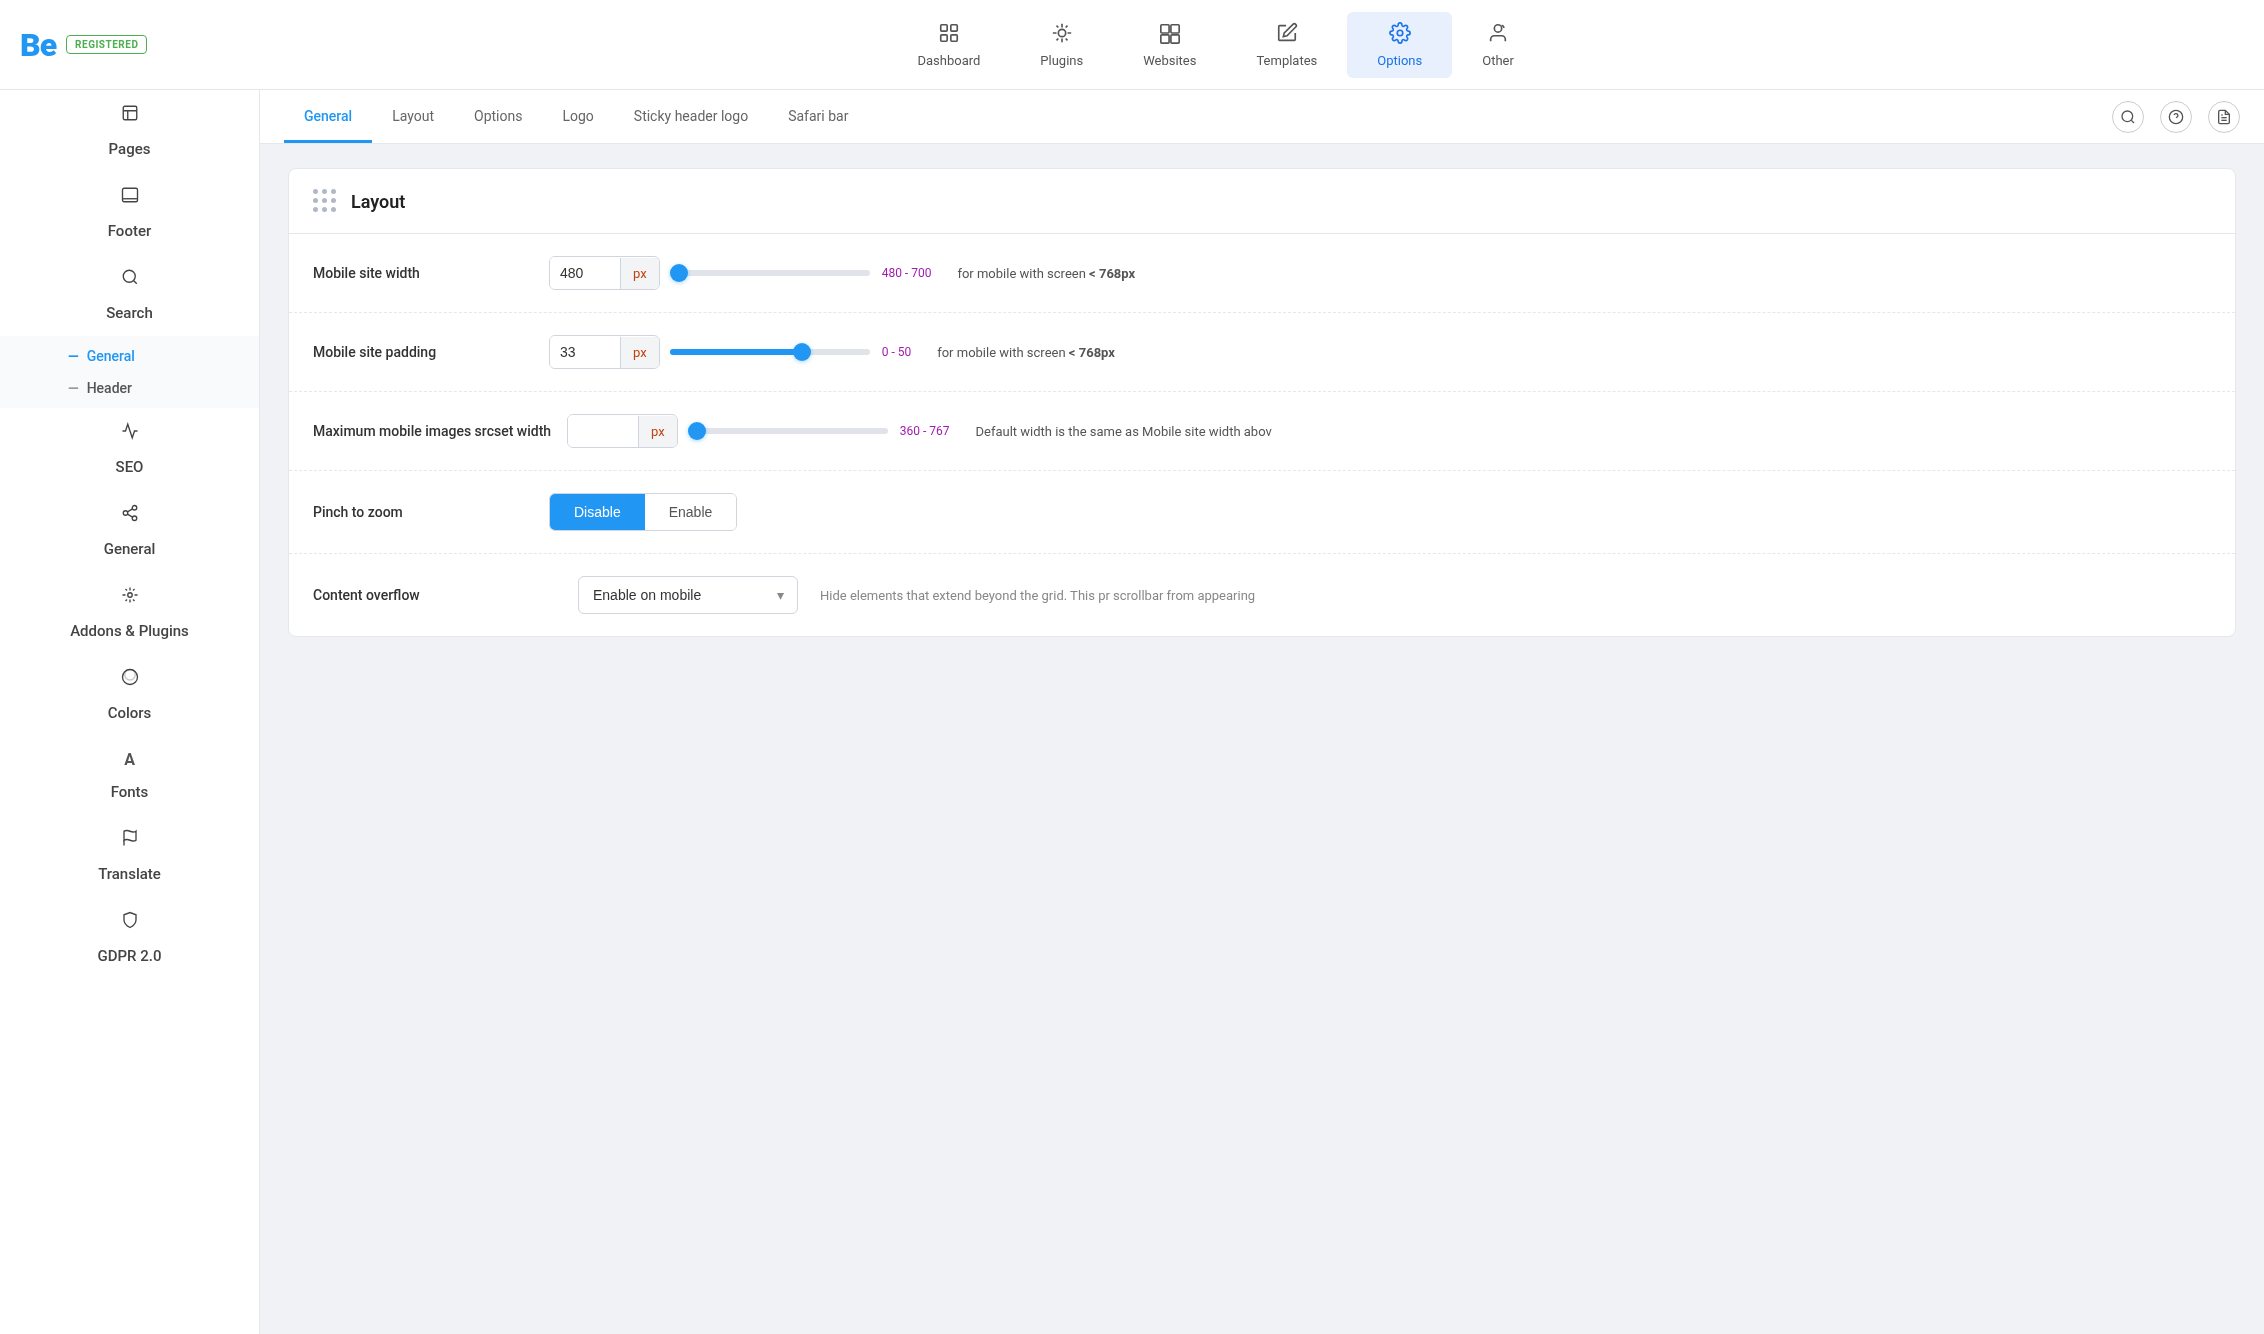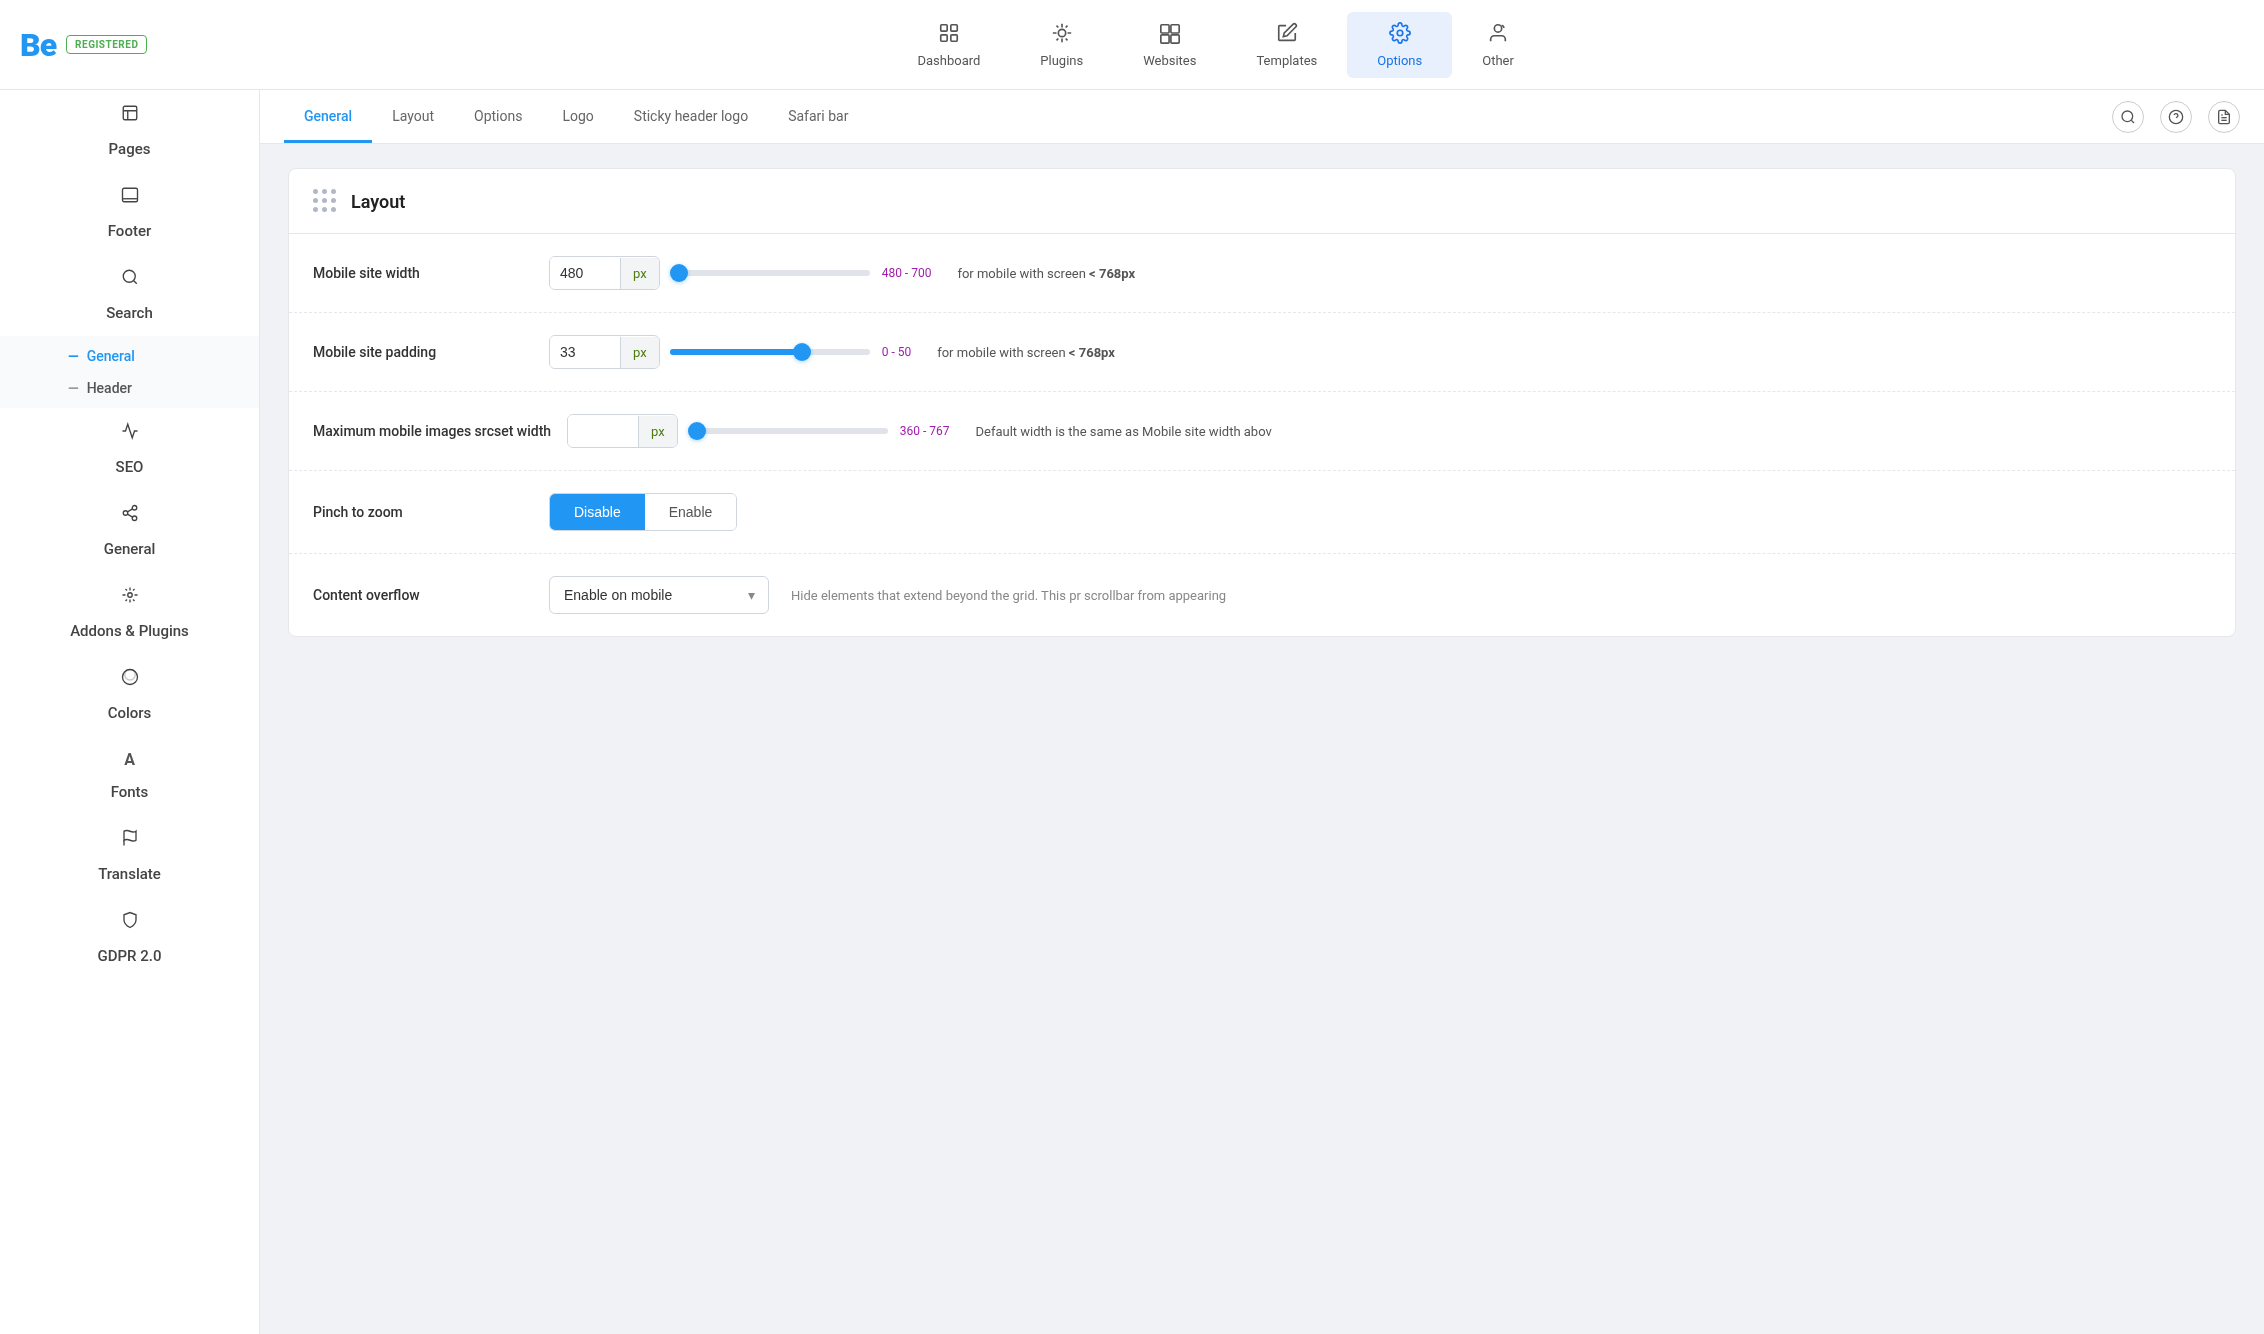--- a/index.html
+++ b/index.html
@@ -240,21 +240,21 @@
       padding: 8px 10px;
       border: none;
       outline: none;
       font-size: 14px;
       color: #333;
     }
     .input-px .px-label {
       background: #f3f4f6;
       padding: 8px 12px;
       font-size: 13px;
-      color: #4d7c0f;
+      color: #c2410c;
       border-left: 1.5px solid #d0d5dd;
     }
 
     
     .slider-wrapper {
       display: flex;
       align-items: center;
       gap: 12px;
     }
     .slider-track {
@@ -314,20 +314,21 @@
     }
     .toggle-btn.active {
       background: #2196f3;
       color: #fff;
     }
 
     
     .select-wrapper {
       position: relative;
       display: inline-block;
+      margin-left: 29px;
     }
     .select-wrapper select {
       appearance: none;
       padding: 10px 40px 10px 14px;
       border: 1.5px solid #d0d5dd;
       border-radius: 6px;
       font-size: 14px;
       color: #333;
       background: #fff;
       cursor: pointer;

